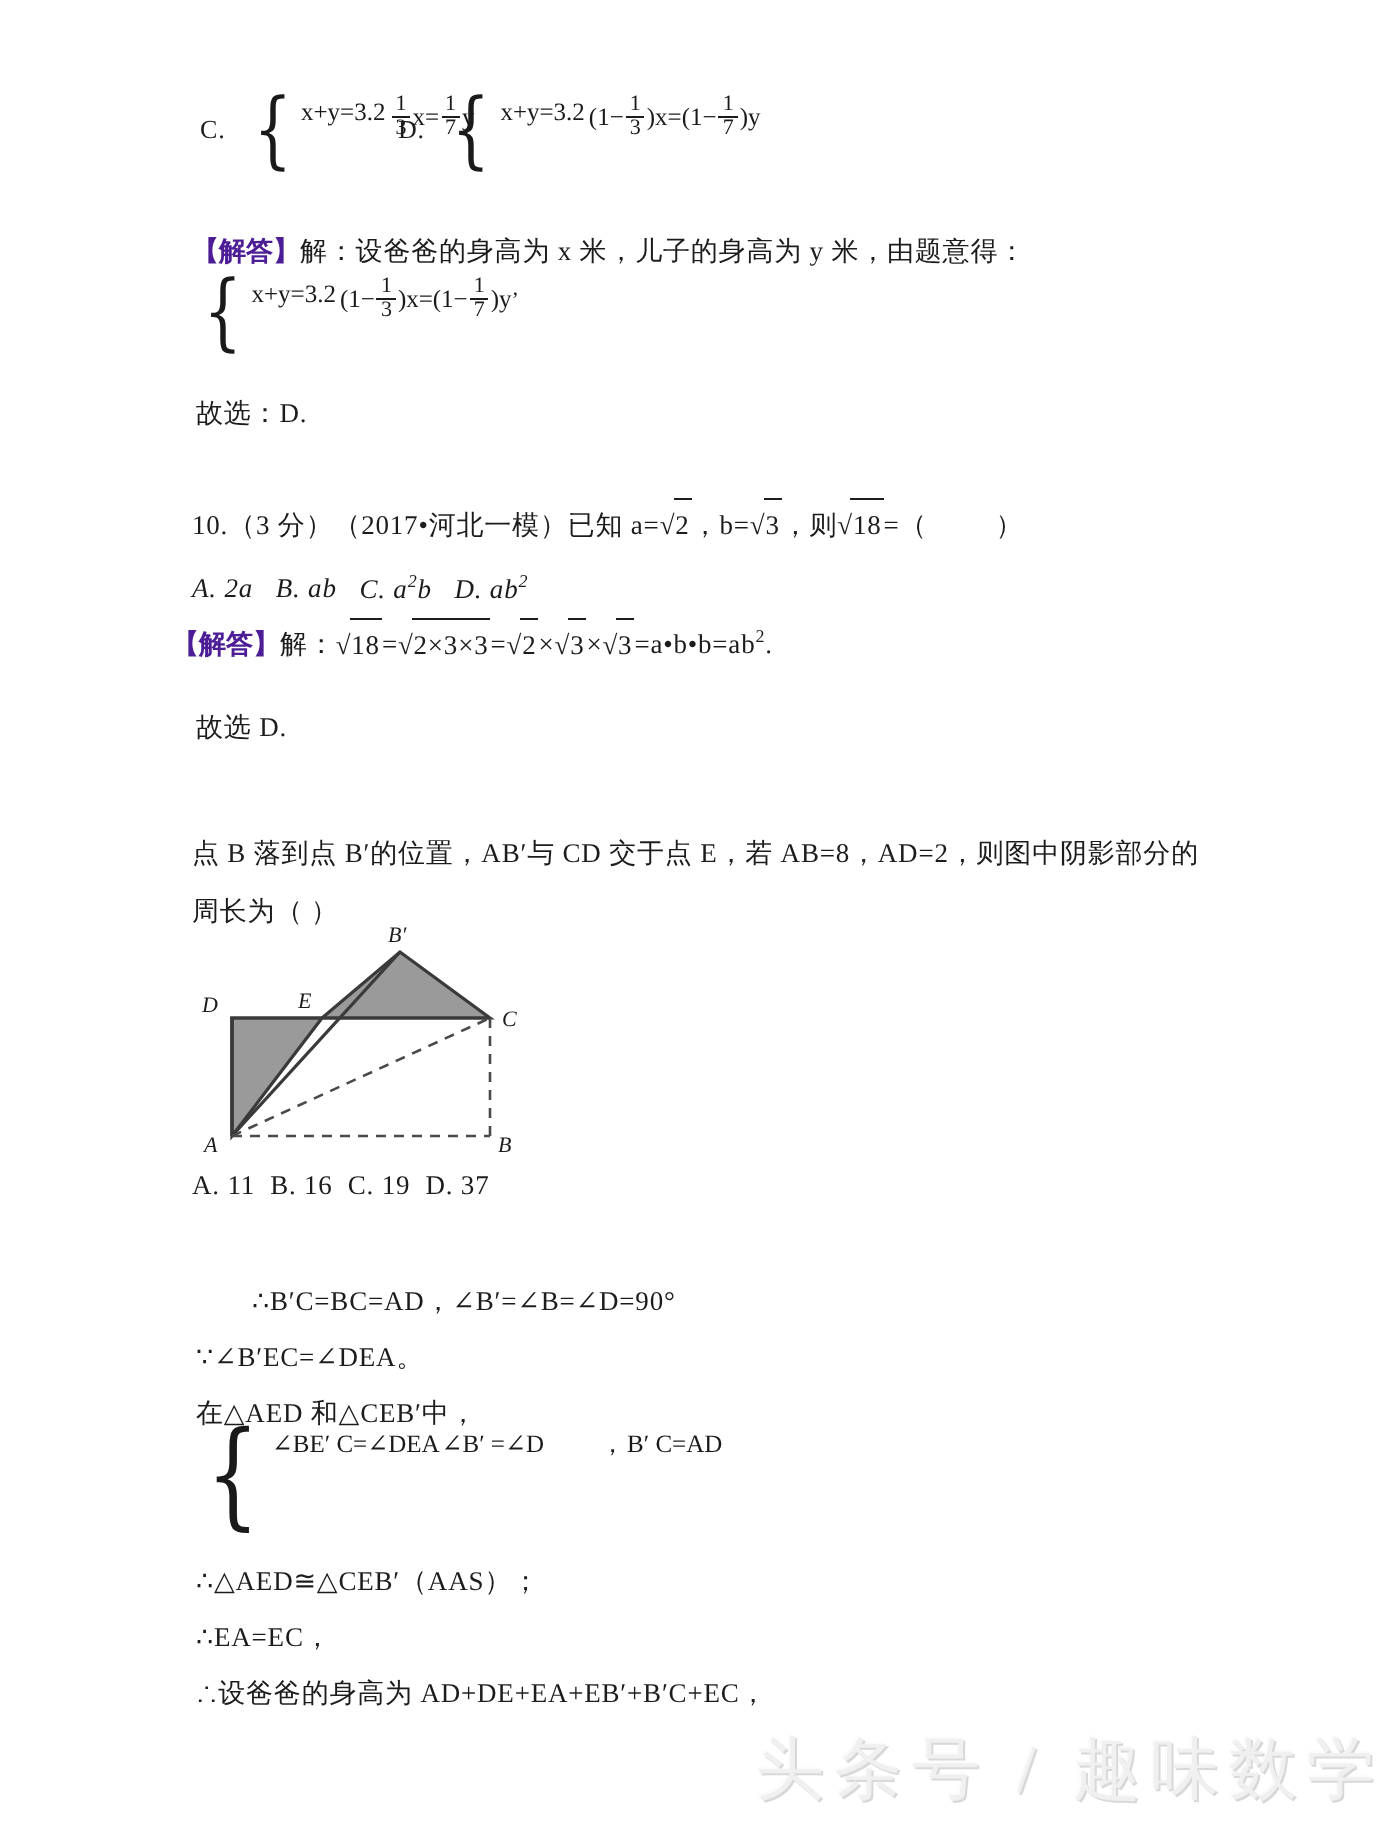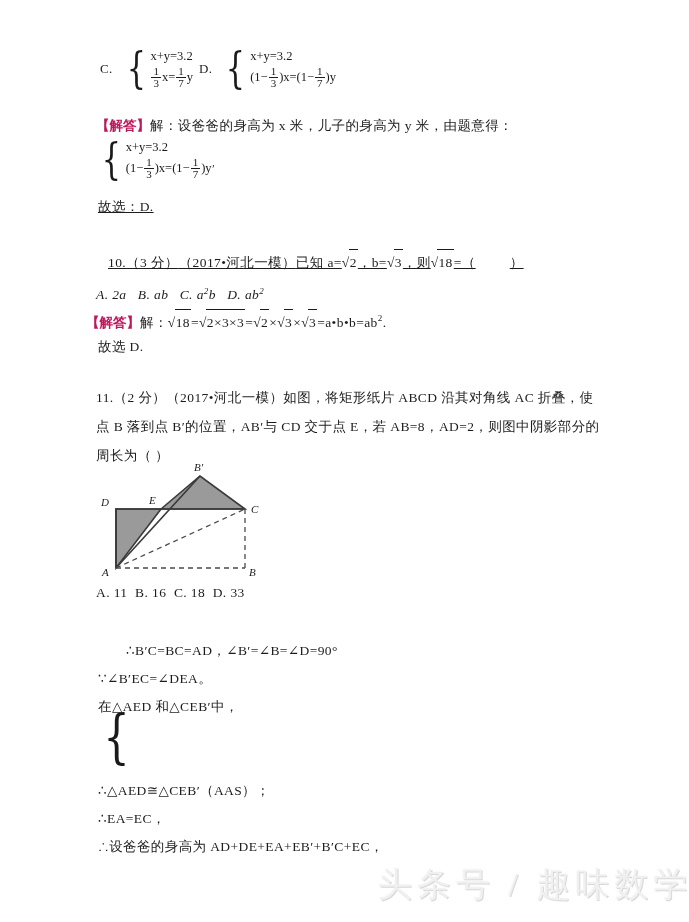--- a/index.html
+++ b/index.html
@@ -8,36 +8,36 @@
     background:#ffffff;
     font-family:"Liberation Serif", "DejaVu Serif", serif;
     color:#1a1a1a;
     position:relative;
     overflow:hidden;
   }
   .page { position:absolute; left:0; top:0; width:689px; height:922px; }
 
   .blk { position:absolute; }
   .txt { font-size:13.5px; line-height:25px; letter-spacing:0.4px; color:#1c1c1c; white-space:nowrap; }
-  .ans-tag { color:#be185d; font-weight:bold; letter-spacing:0px; }
+  .ans-tag { color:#4c1d95; font-weight:bold; letter-spacing:0px; }
 
   
   .frac { display:inline-flex; flex-direction:column; align-items:center;
           vertical-align:middle; line-height:1; margin:0 1px; position:relative; top:-1px; }
   .frac .num { font-size:11px; padding:0 2px; }
   .frac .den { font-size:11px; padding:0 2px; border-top:1px solid #1c1c1c; }
 
   
   .sys { display:inline-flex; align-items:stretch; vertical-align:middle; }
   .sys .brace {
     font-size:42px; line-height:0.82; font-weight:300;
     display:flex; align-items:center; transform:scaleX(0.72);
     font-family:"DejaVu Serif",serif;
   }
-  .sys .rows { display:flex; flex-direction:column; justify-content:center; gap:2px; padding-left:1px; }
+  .sys .rows { display:flex; flex-direction:row; justify-content:center; gap:2px; padding-left:1px; }
   .sys .row { font-size:12.5px; line-height:17px; white-space:nowrap; }
 
   .sys3 .brace { font-size:58px; }
 
   
   .rad { display:inline-block; white-space:nowrap; }
   .rad > .sign { display:inline-block; }
   .rad > .bar { display:inline-block; border-top:1px solid #1c1c1c; padding:0 1px;
                 margin-left:-1px; position:relative; top:0px; }
 
@@ -116,39 +116,36 @@
             <span class="den">3</span>
           </span><span>)x=(1−</span><span class="frac">
             <span class="num">1</span>
             <span class="den">7</span>
           </span><span>)y</span><span style="font-size:11px;">’</span>
         </span>
       </span>
     </span>
   </div>
 
-  <div class="blk txt" style="left:98px; top:194px;text-decoration:underline;">故选：D.</div>
-
-  <div class="blk txt" style="left:108px; top:249px;text-decoration:underline;">
+  <div class="blk txt" style="left:98px; top:194px;">故选：D.</div>
+
+  <div class="blk txt" style="left:96px; top:249px;">
     <span>10.</span><span>（3 分）</span><span>（2017•河北一模）</span><span>已知 a=</span><span class="rad"><span class="sign">√</span><span class="bar">2</span></span><span>，b=</span><span class="rad"><span class="sign">√</span><span class="bar">3</span></span><span>，则</span><span class="rad"><span class="sign">√</span><span class="bar">18</span></span><span>=（</span><span style="display:inline-block;width:34px;"></span><span>）</span>
   </div>
 
   <div class="blk txt" style="left:96px; top:278px;font-style:italic;">
     <span><span>A.</span>&nbsp;<span>2a</span></span>&nbsp;&nbsp;&nbsp;<span><span>B.</span>&nbsp;<span>ab</span></span>&nbsp;&nbsp;&nbsp;<span><span>C.</span>&nbsp;<span>a</span><sup class="sm">2</sup><span>b</span></span>&nbsp;&nbsp;&nbsp;<span><span>D.</span>&nbsp;<span>ab</span><sup class="sm">2</sup></span>
   </div>
 
   <div class="blk txt" style="left:86px; top:306px;">
     <span class="ans-tag">【解答】</span><span>解：</span><span class="rad"><span class="sign">√</span><span class="bar">18</span></span><span>=</span><span class="rad"><span class="sign">√</span><span class="bar">2×3×3</span></span><span>=</span><span class="rad"><span class="sign">√</span><span class="bar">2</span></span><span>×</span><span class="rad"><span class="sign">√</span><span class="bar">3</span></span><span>×</span><span class="rad"><span class="sign">√</span><span class="bar">3</span></span><span>=a•b•b=ab</span><sup class="sm">2</sup><span>.</span>
   </div>
 
-  <div class="blk txt" style="left:98px; top:334px;">故选 D.</div>
-
-  <div class="blk txt" style="left:96px; top:385px;">
-    <span>11.</span><span>（2 分）</span><span>（2017•河北一模）</span><span>如图，将矩形纸片 ABCD 沿其对角线 AC 折叠，使</span>
-  </div>
+  <div class="blk txt" style="left:98px; top:351px;">故选 D.</div>
+
   <div class="blk txt" style="left:96px; top:414px;">点 B 落到点 B′的位置，AB′与 CD 交于点 E，若 AB=8，AD=2，则图中阴影部分的</div>
   <div class="blk txt" style="left:96px; top:443px;">周长为（        ）</div>
 
   <div class="figure" style="left:85px; top:455px; width:215px; height:125px;">
     <svg width="215" height="125" viewBox="0 0 215 125">
 
       <polygon points="31,54 31,113 76,54" fill="#9a9a9a" stroke="#3a3a3a" stroke-width="1.6"></polygon>
 
       <polygon points="76,54 115,21 160,54" fill="#9a9a9a" stroke="#3a3a3a" stroke-width="1.6"></polygon>
 
@@ -167,30 +164,35 @@
       <text x="17" y="121" font-family="Liberation Serif, serif" font-size="11" font-style="italic" fill="#1c1c1c">A</text>
       <text x="164" y="121" font-family="Liberation Serif, serif" font-size="11" font-style="italic" fill="#1c1c1c">B</text>
       <text x="166" y="58" font-family="Liberation Serif, serif" font-size="11" font-style="italic" fill="#1c1c1c">C</text>
       <text x="16" y="51" font-family="Liberation Serif, serif" font-size="11" font-style="italic" fill="#1c1c1c">D</text>
       <text x="64" y="49" font-family="Liberation Serif, serif" font-size="11" font-style="italic" fill="#1c1c1c">E</text>
       <text x="109" y="16" font-family="Liberation Serif, serif" font-size="11" font-style="italic" fill="#1c1c1c">B′</text>
     </svg>
   </div>
 
   <div class="blk txt" style="left:96px; top:580px;">
-    <span>A. 11</span>&nbsp;&nbsp;<span>B. 16</span>&nbsp;&nbsp;<span>C. 18</span>&nbsp;&nbsp;<span>D. 33</span>
+    <span>A. 11</span>&nbsp;&nbsp;<span>B. 16</span>&nbsp;&nbsp;<span>C. 19</span>&nbsp;&nbsp;<span>D. 37</span>
   </div>
 
   <div class="blk txt" style="left:98px; top:638px;margin-left:28px;">∴B′C=BC=AD，∠B′=∠B=∠D=90°</div>
   <div class="blk txt" style="left:98px; top:666px;">∵∠B′EC=∠DEA。</div>
   <div class="blk txt" style="left:98px; top:694px;">在△AED 和△CEB′中，</div>
 
   <div class="blk" style="left:98px; top:714px;">
     <span class="sys sys3">
       <span class="brace">{</span>
+      <span class="rows" style="gap:1px;">
+        <span class="row">∠BE′ C=∠DEA</span>
+        <span class="row"><span>∠B′ =∠D</span><span style="display:inline-block;width:28px;"></span><span>，</span></span>
+        <span class="row">B′ C=AD</span>
+      </span>
     </span>
   </div>
 
   <div class="blk txt" style="left:98px; top:778px;text-align:center;">∴△AED≅△CEB′（AAS）；</div>
   <div class="blk txt" style="left:98px; top:806px;">∴EA=EC，</div>
   <div class="blk txt" style="left:98px; top:834px;">∴设爸爸的身高为 AD+DE+EA+EB′+B′C+EC，</div>
 
   <div class="watermark" style="left:378px; top:862px;">头条号 / 趣味数学</div>
 
 </div>

